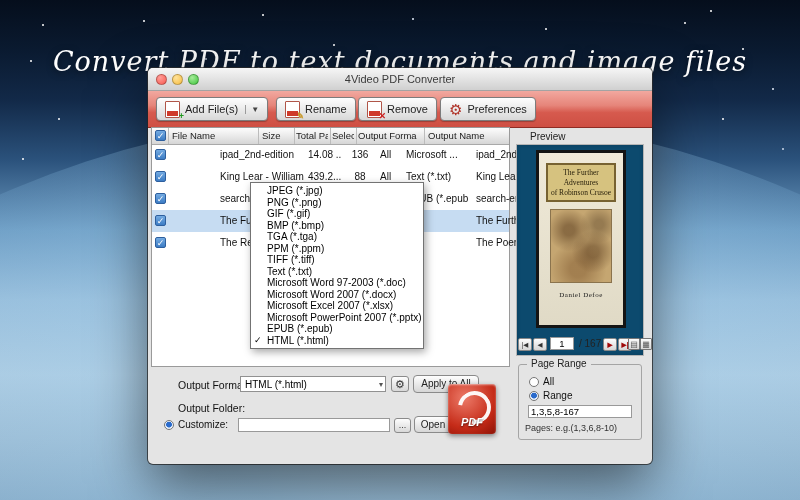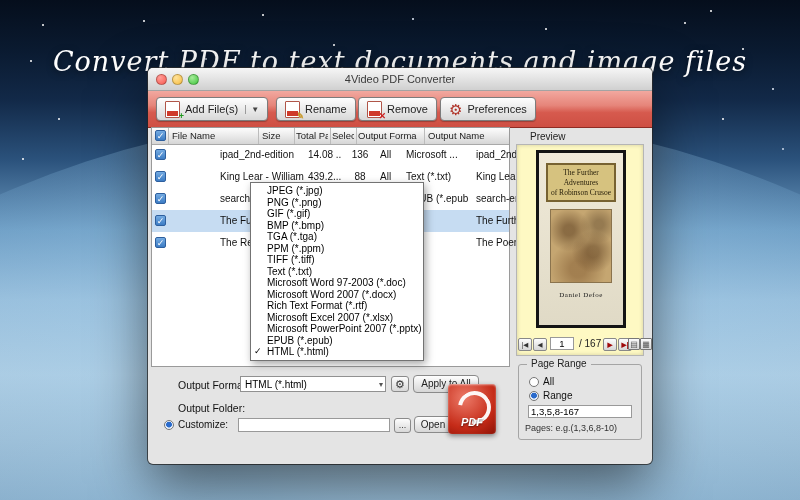--- a/index.html
+++ b/index.html
@@ -63,21 +63,21 @@
 
   
   .menu{position:absolute;left:102px;top:114px;width:172px;background:#ffffff;border:1px solid #737373;
     box-shadow:2px 3px 8px rgba(0,0,0,.35);padding:2px 0;z-index:30;}
   .menu-item{position:relative;height:11.5px;line-height:11.5px;font-size:10px;padding-left:16px;color:#000;white-space:nowrap;overflow:hidden;}
   .menu-item.hl{background:#3875d7;color:#fff;}
   .menu-item .check{position:absolute;left:3px;top:0;font-size:9px;}
 
   
   .preview-label{position:absolute;left:382px;top:63px;font-size:10px;color:#222;}
-  .preview-box{position:absolute;left:368px;top:76px;width:128px;height:212px;background:#fef9c3;
+  .preview-box{position:absolute;left:368px;top:76px;width:128px;height:212px;background:#0c4a6e;
     border:1px solid #b5b5b5;box-shadow:inset 0 0 4px rgba(0,0,0,.18);box-sizing:border-box;}
   .book{position:absolute;left:19px;top:5px;width:84px;height:172px;border:3px solid #141414;
     background:linear-gradient(#f0ead9,#e0dac6);display:flex;flex-direction:column;align-items:center;box-sizing:content-box;}
   .plaque{margin-top:10px;width:64px;border:2px solid #776231;background:#d6c27f;padding:3px 1px;
     font-family:"Liberation Serif", serif;font-size:7.5px;line-height:1.3;color:#241c08;text-align:center;}
   .map{margin-top:7px;width:60px;height:72px;border:1px solid #8a734d;background:#c5a671;
     background-image:radial-gradient(circle at 30% 28%, rgba(90,60,30,.55) 0 8%, transparent 32%),
       radial-gradient(circle at 70% 58%, rgba(90,60,30,.5) 0 10%, transparent 36%),
       radial-gradient(circle at 45% 82%, rgba(120,80,40,.45) 0 12%, transparent 42%),
       radial-gradient(circle at 80% 20%, rgba(60,40,20,.35) 0 6%, transparent 25%);}
@@ -225,21 +225,20 @@
       <div class="menu-item">JPEG (*.jpg)</div>
       <div class="menu-item">PNG (*.png)</div>
       <div class="menu-item">GIF (*.gif)</div>
       <div class="menu-item">BMP (*.bmp)</div>
       <div class="menu-item">TGA (*.tga)</div>
       <div class="menu-item">PPM (*.ppm)</div>
       <div class="menu-item">TIFF (*.tiff)</div>
       <div class="menu-item">Text (*.txt)</div>
       <div class="menu-item">Microsoft Word 97-2003 (*.doc)</div>
       <div class="menu-item">Microsoft Word 2007 (*.docx)</div>
-      <div class="menu-item">Rich Text Format (*.rtf)</div>
       <div class="menu-item">Microsoft Excel 2007 (*.xlsx)</div>
       <div class="menu-item">Microsoft PowerPoint 2007 (*.pptx)</div>
       <div class="menu-item">EPUB (*.epub)</div>
       <div class="menu-item">
         <span class="check">✓</span>
         <span>HTML (*.html)</span>
       </div>
     </div>
 
     <div class="preview-label">Preview</div>

